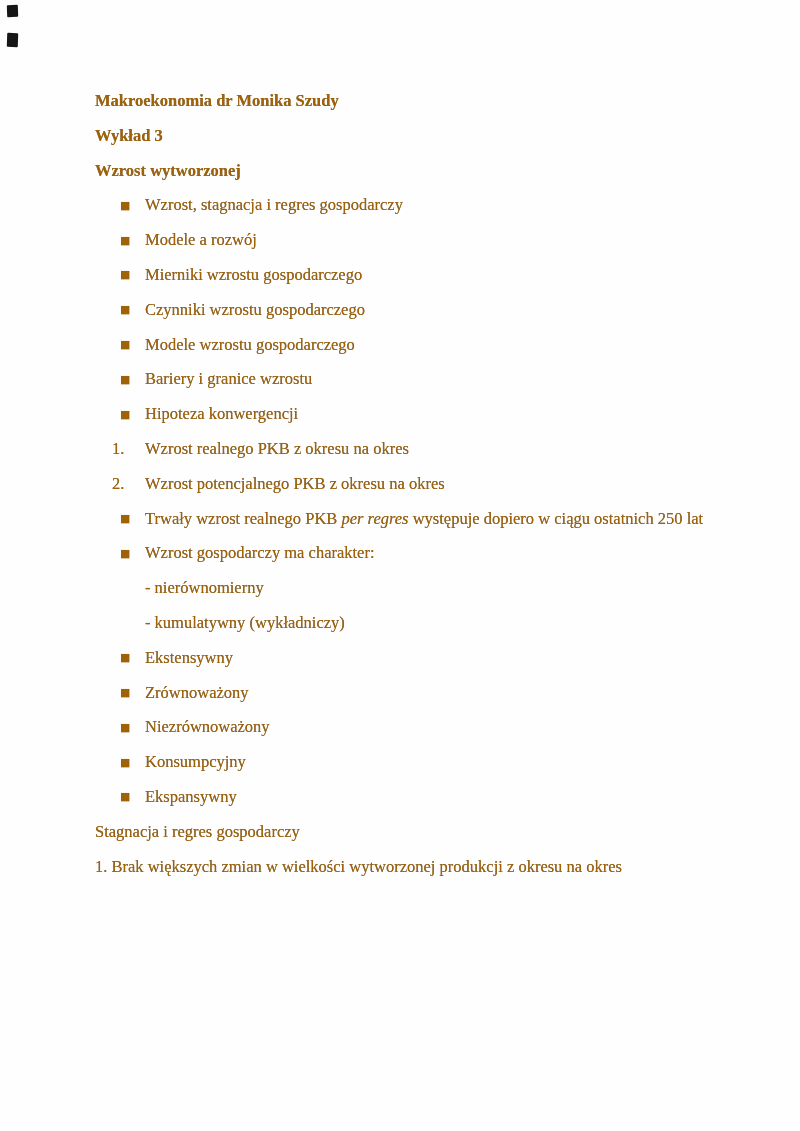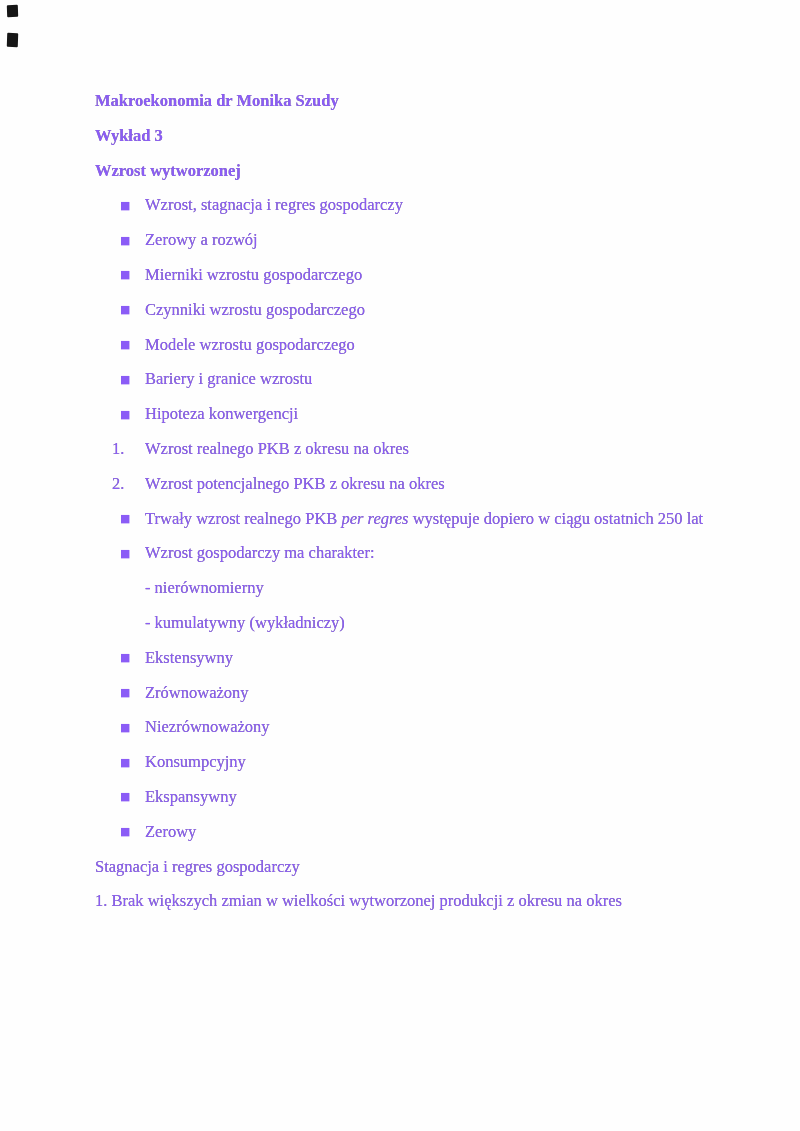--- a/index.html
+++ b/index.html
@@ -8,21 +8,21 @@
     padding: 0;
     background: #ffffff;
   }
   .page {
     position: relative;
     width: 800px;
     height: 1131px;
     background: #fefefe;
     overflow: hidden;
     font-family: "Liberation Serif", "DejaVu Serif", serif;
-    color: #8b5cf6;
+    color: #a16207;
   }
   .content {
     position: absolute;
     left: 95px;
     top: 84px;
     right: 30px;
   }
   .line {
     height: 34.8px;
     line-height: 34.8px;
@@ -68,21 +68,21 @@
   <div class="content">
 
     <div class="line bold">Makroekonomia dr Monika Szudy</div>
     <div class="line bold">Wykład 3</div>
     <div class="line bold">Wzrost wytworzonej</div>
 
     <div class="line li-bullet">
       <span class="sq">■</span><span>Wzrost, stagnacja i regres gospodarczy</span>
     </div>
     <div class="line li-bullet">
-      <span class="sq">■</span><span>Zerowy a rozwój</span>
+      <span class="sq">■</span><span>Modele a rozwój</span>
     </div>
     <div class="line li-bullet">
       <span class="sq">■</span><span>Mierniki wzrostu gospodarczego</span>
     </div>
     <div class="line li-bullet">
       <span class="sq">■</span><span>Czynniki wzrostu gospodarczego</span>
     </div>
     <div class="line li-bullet">
       <span class="sq">■</span><span>Modele wzrostu gospodarczego</span>
     </div>
@@ -120,21 +120,18 @@
     </div>
     <div class="line li-bullet">
       <span class="sq">■</span><span>Niezrównoważony</span>
     </div>
     <div class="line li-bullet">
       <span class="sq">■</span><span>Konsumpcyjny</span>
     </div>
     <div class="line li-bullet">
       <span class="sq">■</span><span>Ekspansywny</span>
     </div>
-    <div class="line li-bullet">
-      <span class="sq">■</span><span>Zerowy</span>
-    </div>
 
     <div class="line">Stagnacja i regres gospodarczy</div>
     <div class="line">1. Brak większych zmian w wielkości wytworzonej produkcji z okresu na okres</div>
 
   </div>
 </div>
 
 </body></html>

